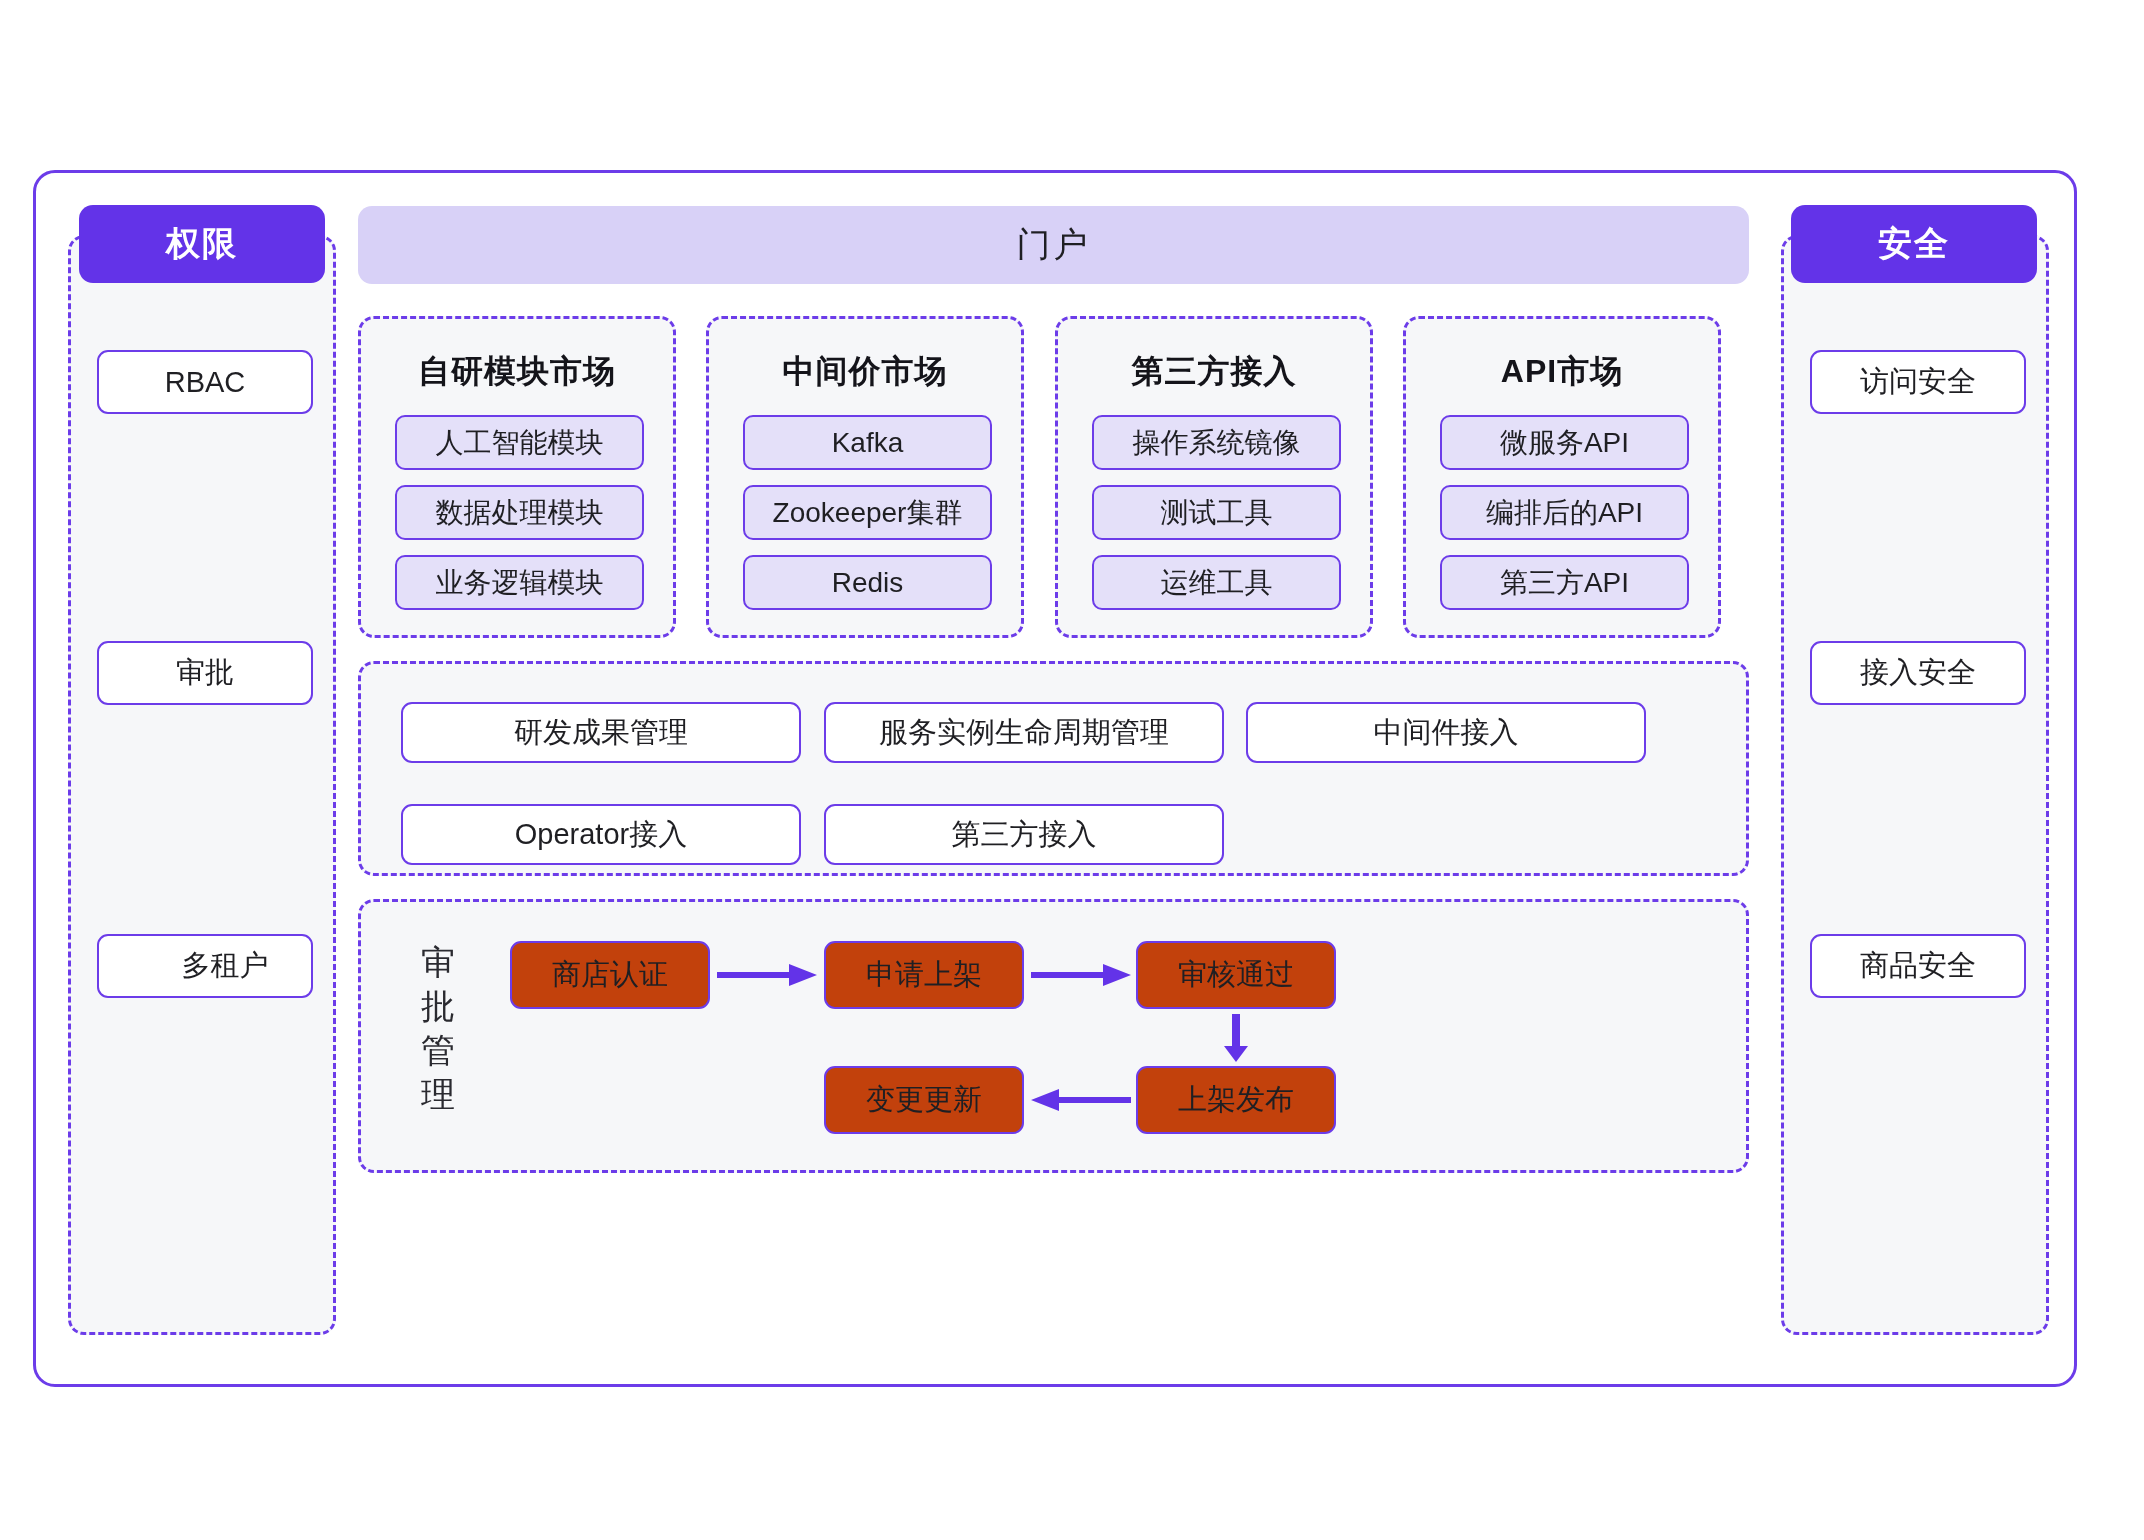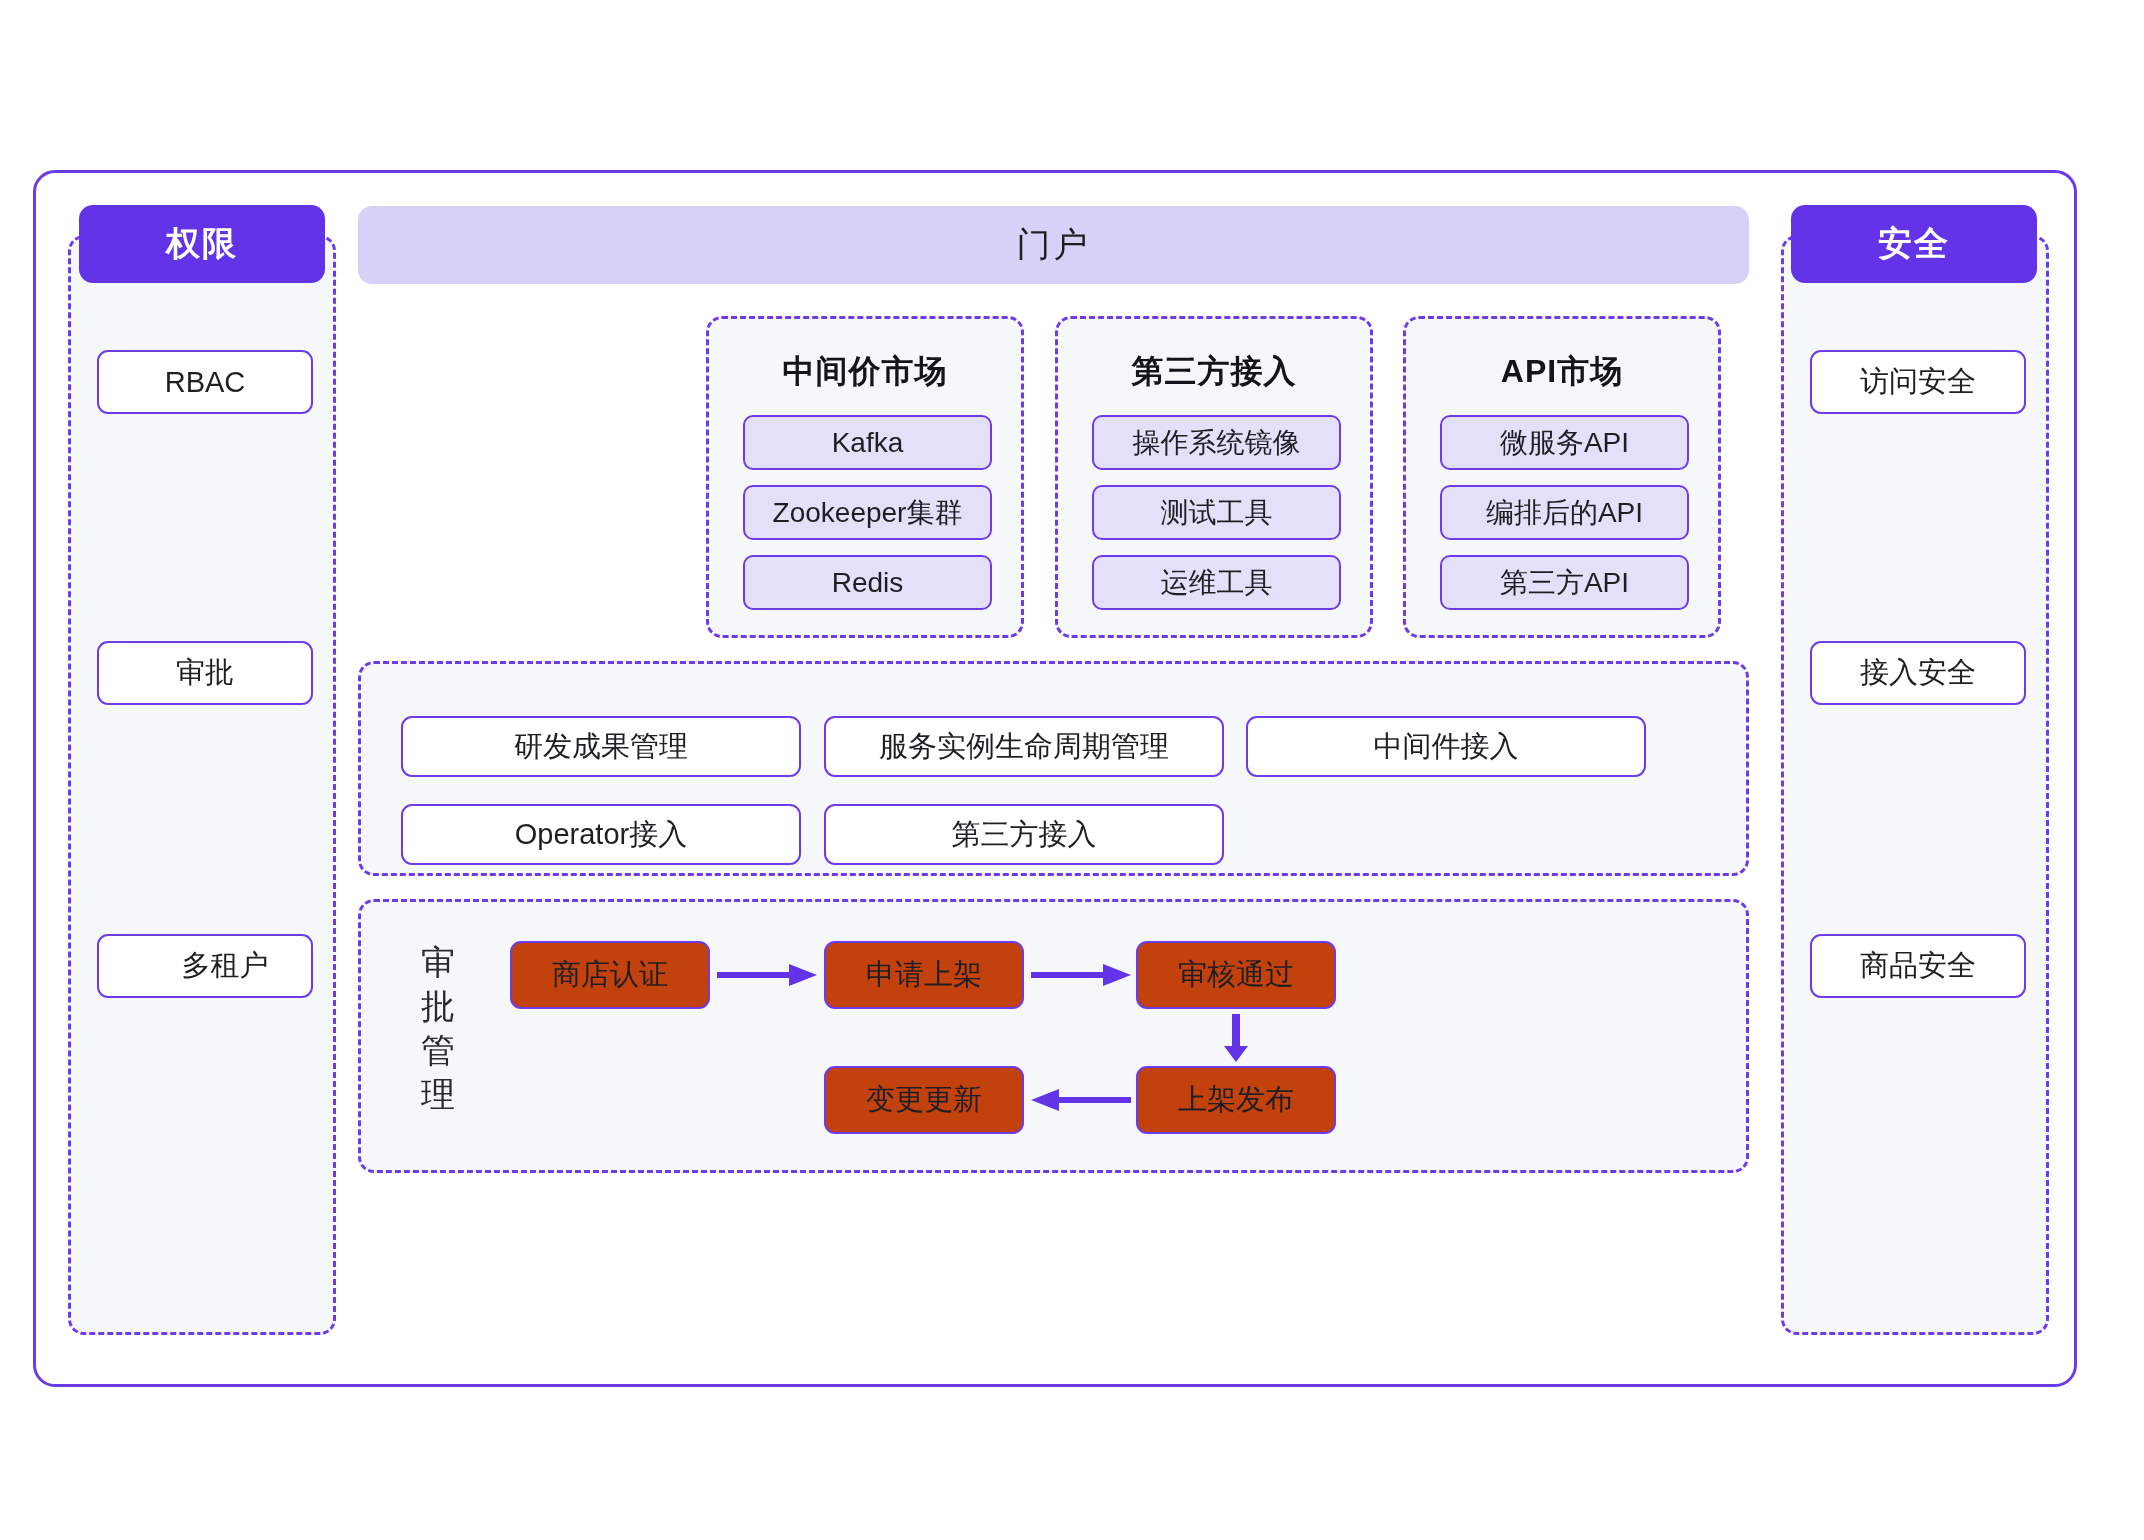--- a/index.html
+++ b/index.html
@@ -162,21 +162,21 @@
     background: #ffffff;
     border: 2.5px solid #6c3ce9;
     border-radius: 11px;
     display: flex;
     align-items: center;
     justify-content: center;
     font-size: 29px;
     color: #1f1f23;
     box-sizing: border-box;
   }
-  .cap-r0 { top: 52px; }
+  .cap-r0 { top: 38px; }
   .cap-r1 { top: 140px; }
   .cap-c0 { left: 40px; width: 400px; }
   .cap-c1 { left: 463px; width: 400px; }
   .cap-c2 { left: 885px; width: 400px; }
 
   
   #flow-panel {
     left: 322px;
     top: 726px;
     width: 1391px;
@@ -246,20 +246,26 @@
     <div class="side-chip r side-y-0" style="left:26px;">访问安全</div>
     <div class="side-chip r side-y-1" style="left:26px;">接入安全</div>
     <div class="side-chip r side-y-2" style="left:26px;">商品安全</div>
   </div>
   <div class="col-header" id="sec-header">安全</div>
 
   <div id="portal-bar">门户</div>
 
   <div id="markets-row">
 
+    <div class="market-col mc0">
+      <div class="market-title">自研模块市场</div>
+      <div class="market-chip mchip-0">人工智能模块</div>
+      <div class="market-chip mchip-1">数据处理模块</div>
+      <div class="market-chip mchip-2">业务逻辑模块</div>
+    </div>
 
     <div class="market-col mc1">
       <div class="market-title">中间价市场</div>
       <div class="market-chip mchip-0">Kafka</div>
       <div class="market-chip mchip-1">Zookeeper集群</div>
       <div class="market-chip mchip-2">Redis</div>
     </div>
 
     <div class="market-col mc2">
       <div class="market-title">第三方接入</div>

